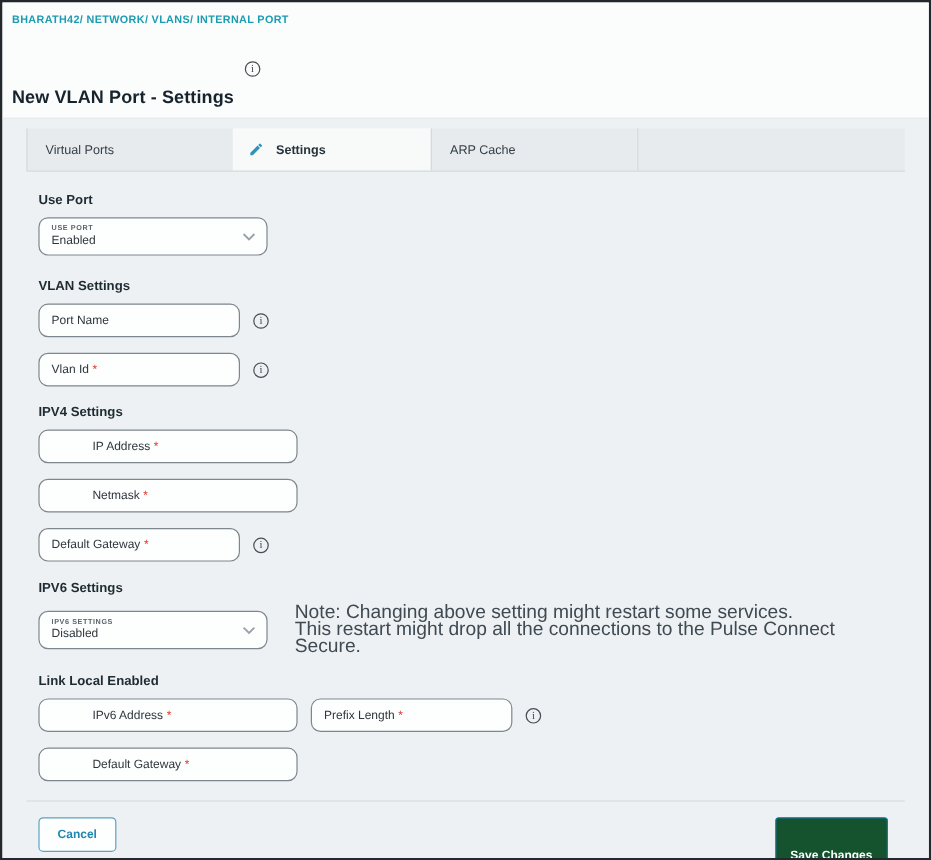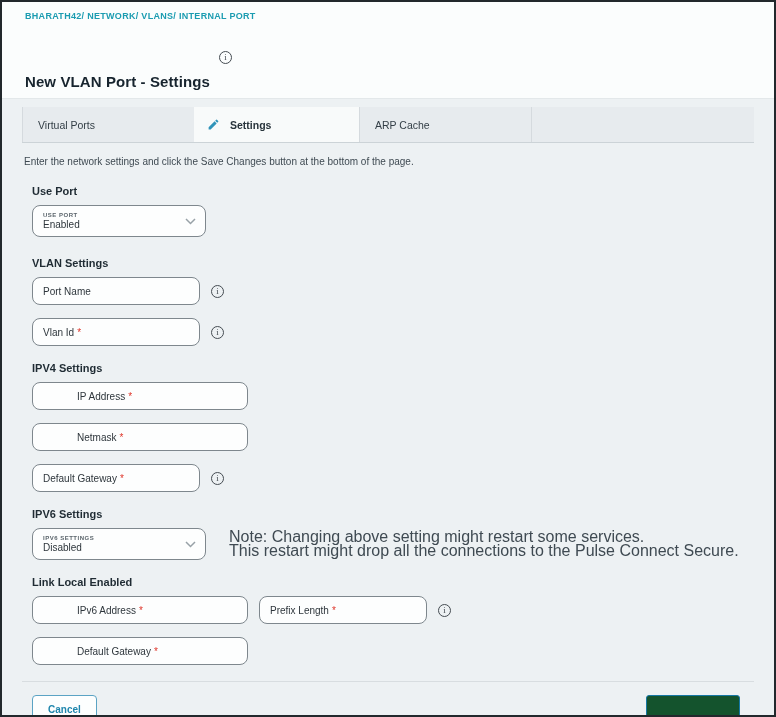--- a/index.html
+++ b/index.html
@@ -5,21 +5,21 @@
   * { margin:0; padding:0; box-sizing:border-box; }
   html,body { width:776px; height:717px; }
   body {
     font-family:"Liberation Sans","DejaVu Sans",sans-serif;
     border:2px solid #22282c;
     background:#ffffff;
     display:flex; flex-direction:column;
     overflow:hidden;
   }
   
-  .header { background:#fbfdfd; padding:9px 14px 8px 23px; border-bottom:1px solid #e3e8ea; }
+  .header { background:#fbfdfd; padding:9px 14px 8px 8px; border-bottom:1px solid #e3e8ea; }
   .breadcrumb { font-size:9px; font-weight:bold; color:#1b9cb1; letter-spacing:.3px; }
   .title-row { display:flex; align-items:center; gap:9px; margin-top:4px; }
   .page-title { font-size:15px; font-weight:bold; color:#17242e; letter-spacing:.1px;margin-top:48px; }
   .info-circle {
     width:13px; height:13px; border:1.2px solid #454c52; border-radius:50%;
     display:inline-flex; align-items:center; justify-content:center;
     font-size:9px; line-height:1; color:#454c52; font-family:"Liberation Serif",serif;
     flex:0 0 auto;
   }
   
@@ -34,21 +34,21 @@
   .section-heading { font-size:11px; font-weight:bold; color:#1f2b33; }
   .mt18 { margin-top:18px; } .mt20 { margin-top:20px; } .mt16 { margin-top:16px; }
   .row { display:flex; align-items:center; gap:11px; }
   .fieldbox {
     height:28px; background:#fdfefe; border:1.4px solid #7e878d; border-radius:8px;
     display:flex; align-items:center; padding:0 10px; font-size:10px; color:#2e363c;
   }
   .w-narrow { width:168px; } .w-wide { width:216px;padding-left:44px; }
   .star { color:#df362b; margin-left:3px; font-size:10px; }
   .selectbox {
-    width:174px; height:32px; background:#fdfefe; border:1.4px solid #7e878d; border-radius:8px;
+    width:191px; height:32px; background:#fdfefe; border:1.4px solid #7e878d; border-radius:8px;
     position:relative; display:flex; flex-direction:column; justify-content:center; padding:0 26px 0 10px;
   }
   .selectbox .mini-label { font-size:6px; font-weight:bold; color:#5a646b; letter-spacing:.5px; }
   .selectbox .value { font-size:10px; color:#2e363c; margin-top:1px; }
   .chevron { position:absolute; right:9px; top:12px; }
   .note { font-size:16px; color:#3f4a52; line-height:14px; margin-left:12px; align-self:center; } .mt8 { margin-top:8px; } .mt13 { margin-top:13px; }
   
   .footer {
     margin-top:16px; border-top:1px solid #d8dde0; padding:13px 14px 13px 10px;
     display:flex; justify-content:space-between; align-items:flex-start;
@@ -89,21 +89,20 @@
         </svg>
       </span>
       <span>Settings</span>
     </div>
     <div class="tab inactive">
       <span>ARP Cache</span>
     </div>
     <div class="tab-filler"></div>
   </div>
 
-  <div class="instruction">Enter the network settings and click the Save Changes button at the bottom of the page.</div>
 
   <div class="form">
 
     <div class="section-heading mt18">Use Port</div>
     <div class="selectbox mt8">
       <span class="mini-label">USE PORT</span>
       <span class="value">Enabled</span>
       <span class="chevron">
         <svg width="11" height="7" viewBox="0 0 11 7" fill="none" stroke="#98a1a7" stroke-width="1.5">
             <polyline points="1,1 5.5,5.5 10,1"></polyline>

